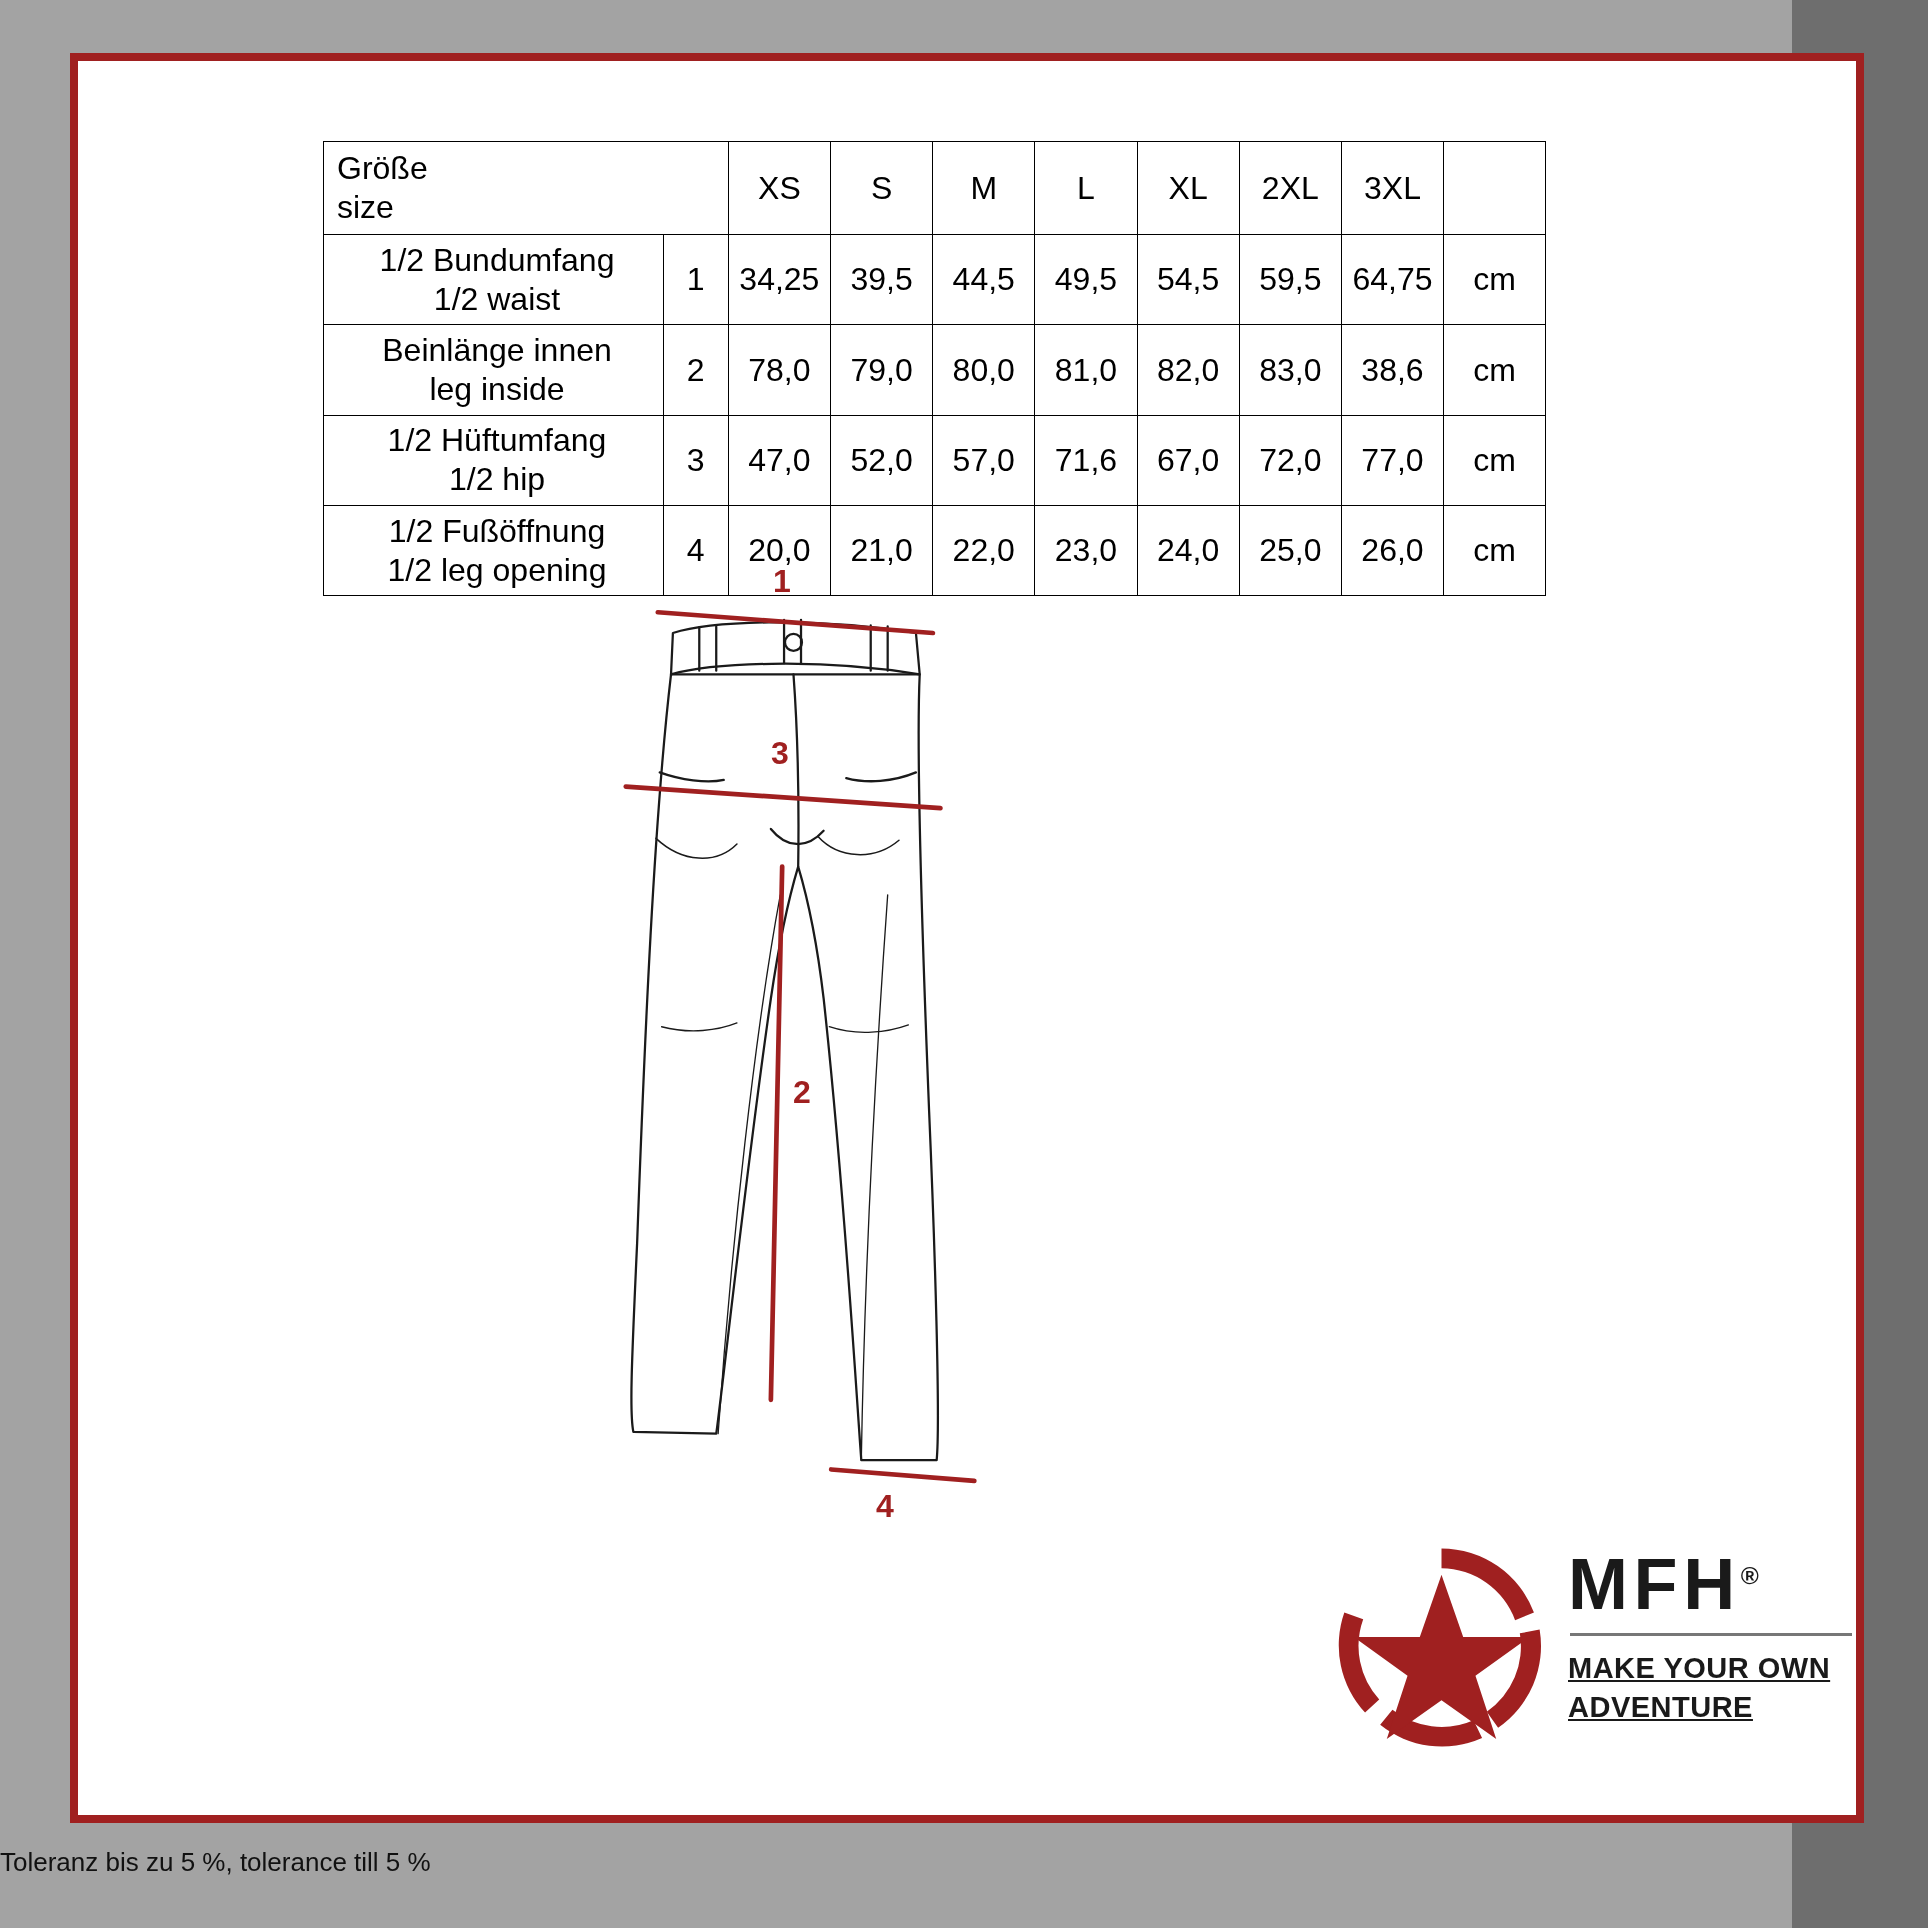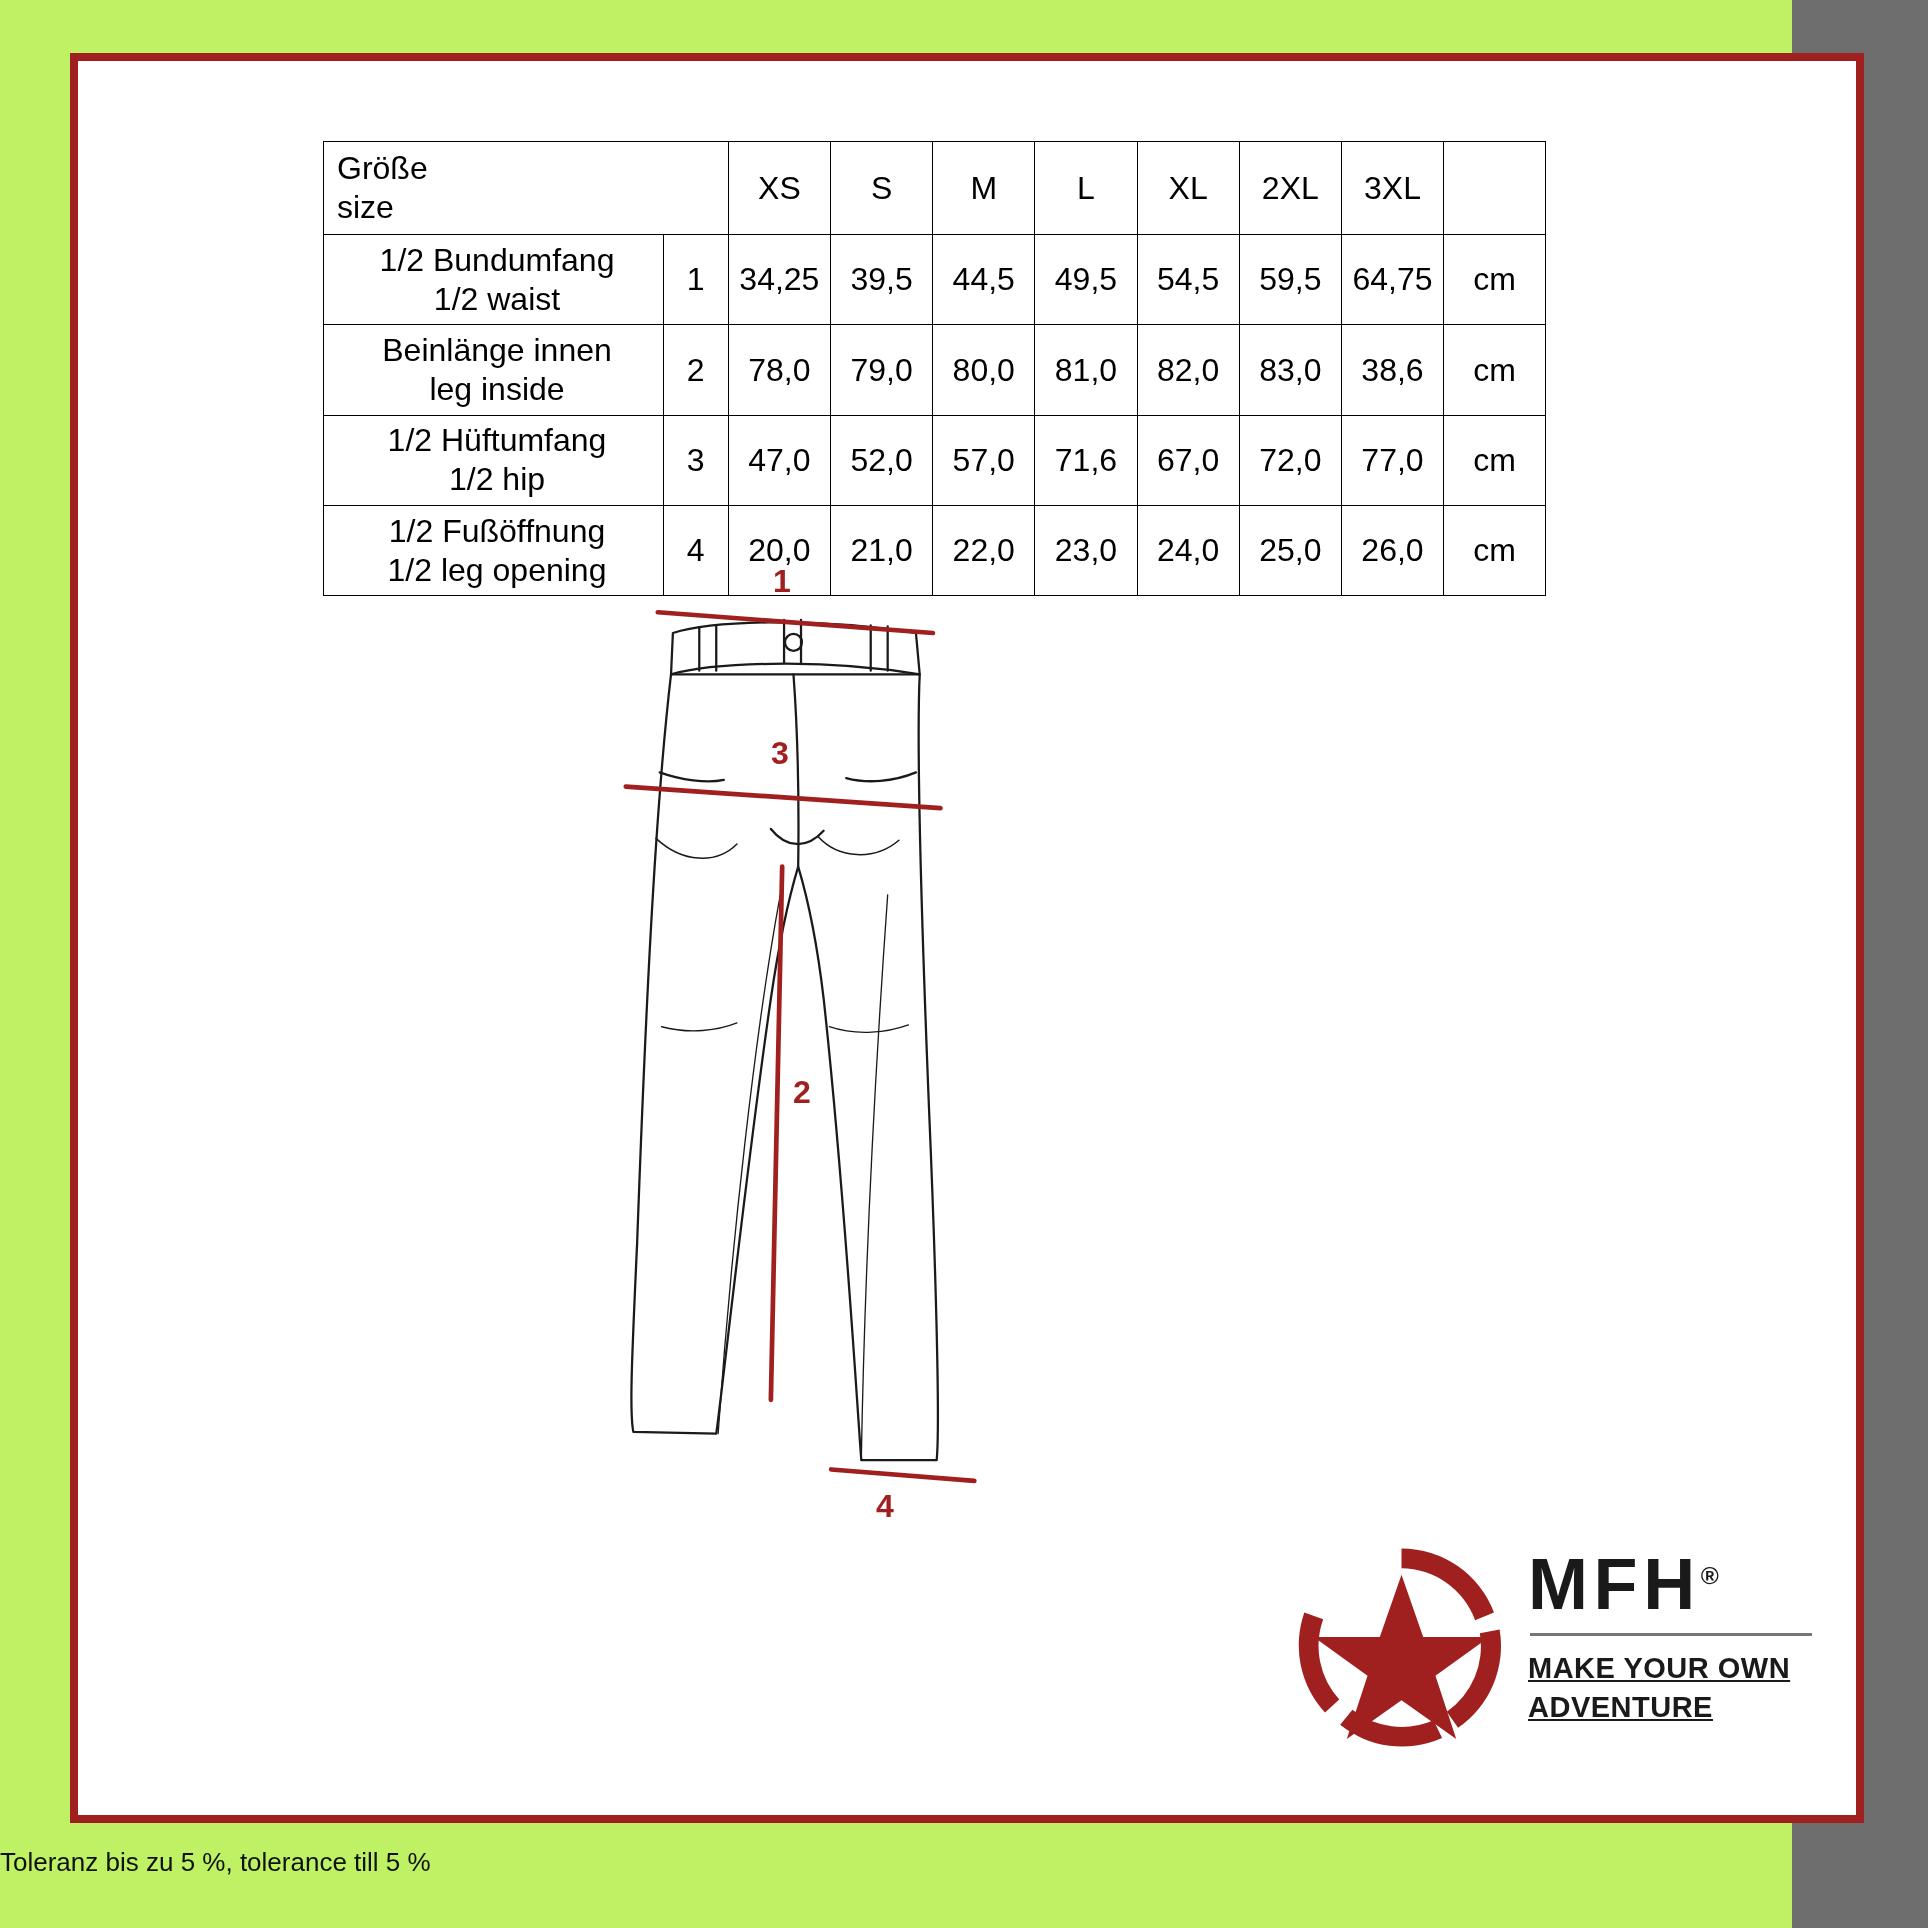--- a/index.html
+++ b/index.html
@@ -10,21 +10,21 @@
   body {
     width: 1928px;
     height: 1928px;
     font-family: "Liberation Sans", sans-serif;
     overflow: hidden;
   }
   .page {
     position: relative;
     width: 1792px;
     height: 1928px;
-    background: #bef264;
+    background: #a3a3a3;
     box-sizing: border-box;
     padding-left: 12px;
   }
   .red-frame {
     position: absolute;
     left: 70px;
     top: 53px;
     width: 1794px;
     height: 1770px;
     border: 8.5px solid #a02020;
@@ -85,21 +85,21 @@
     position: absolute;
     color: #a02020;
     font-size: 32px;
     font-weight: 700;
     font-family: "Liberation Sans", sans-serif;
   }
 
   
   .logo {
     position: absolute;
-    left: 1215px;
+    left: 1255px;
     top: 1478px;
     width: 527px;
     height: 235px;
   }
   .logo-text {
     position: absolute;
     left: 235px;
     top: 9.4px;
     width: 301px;
   }

